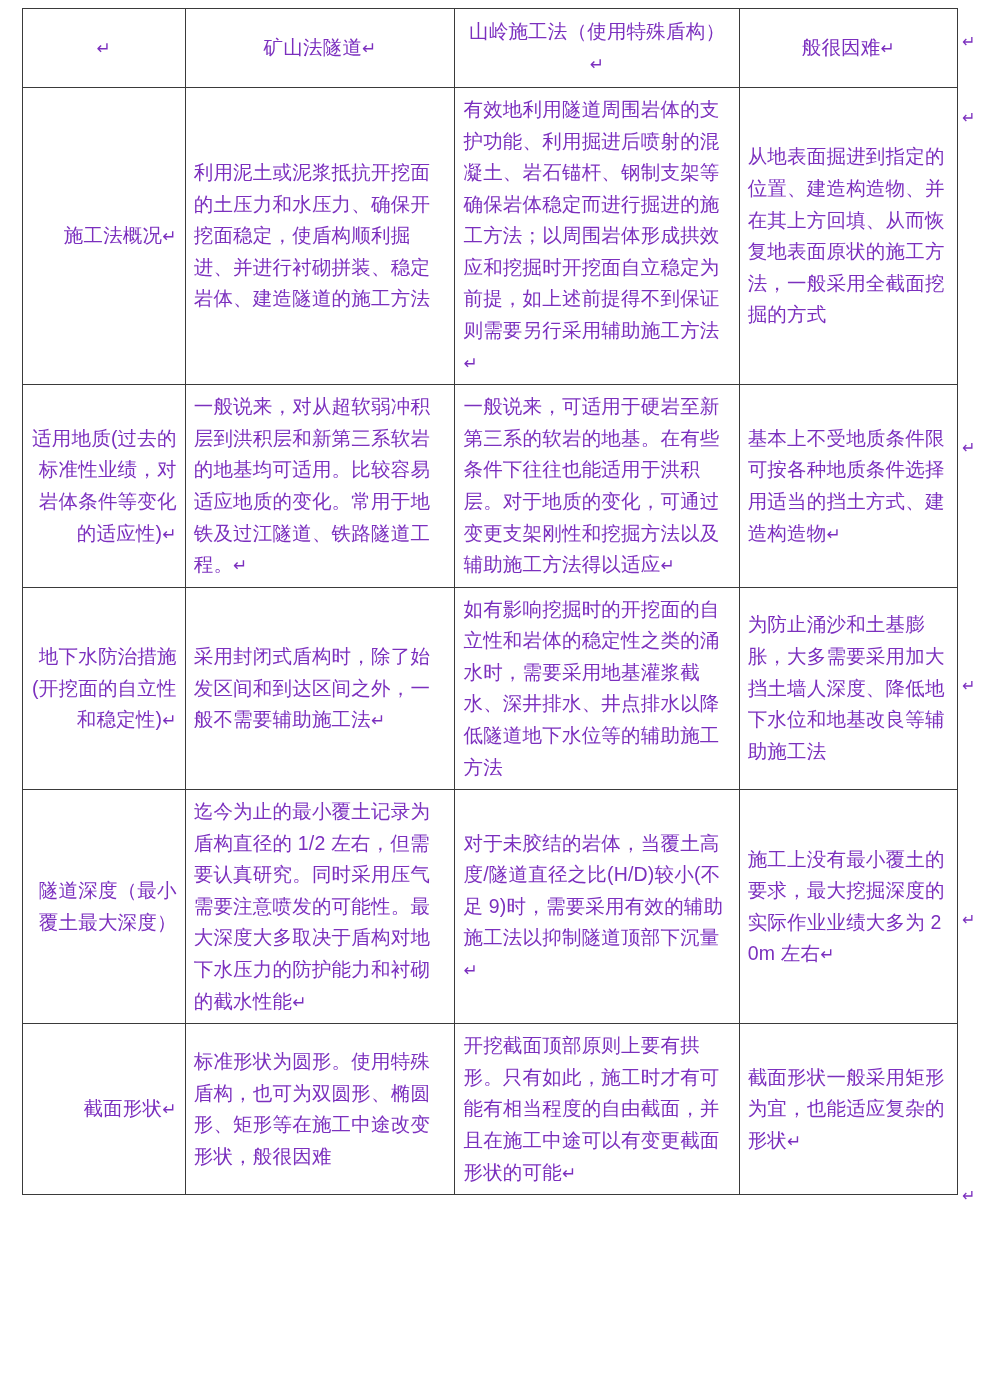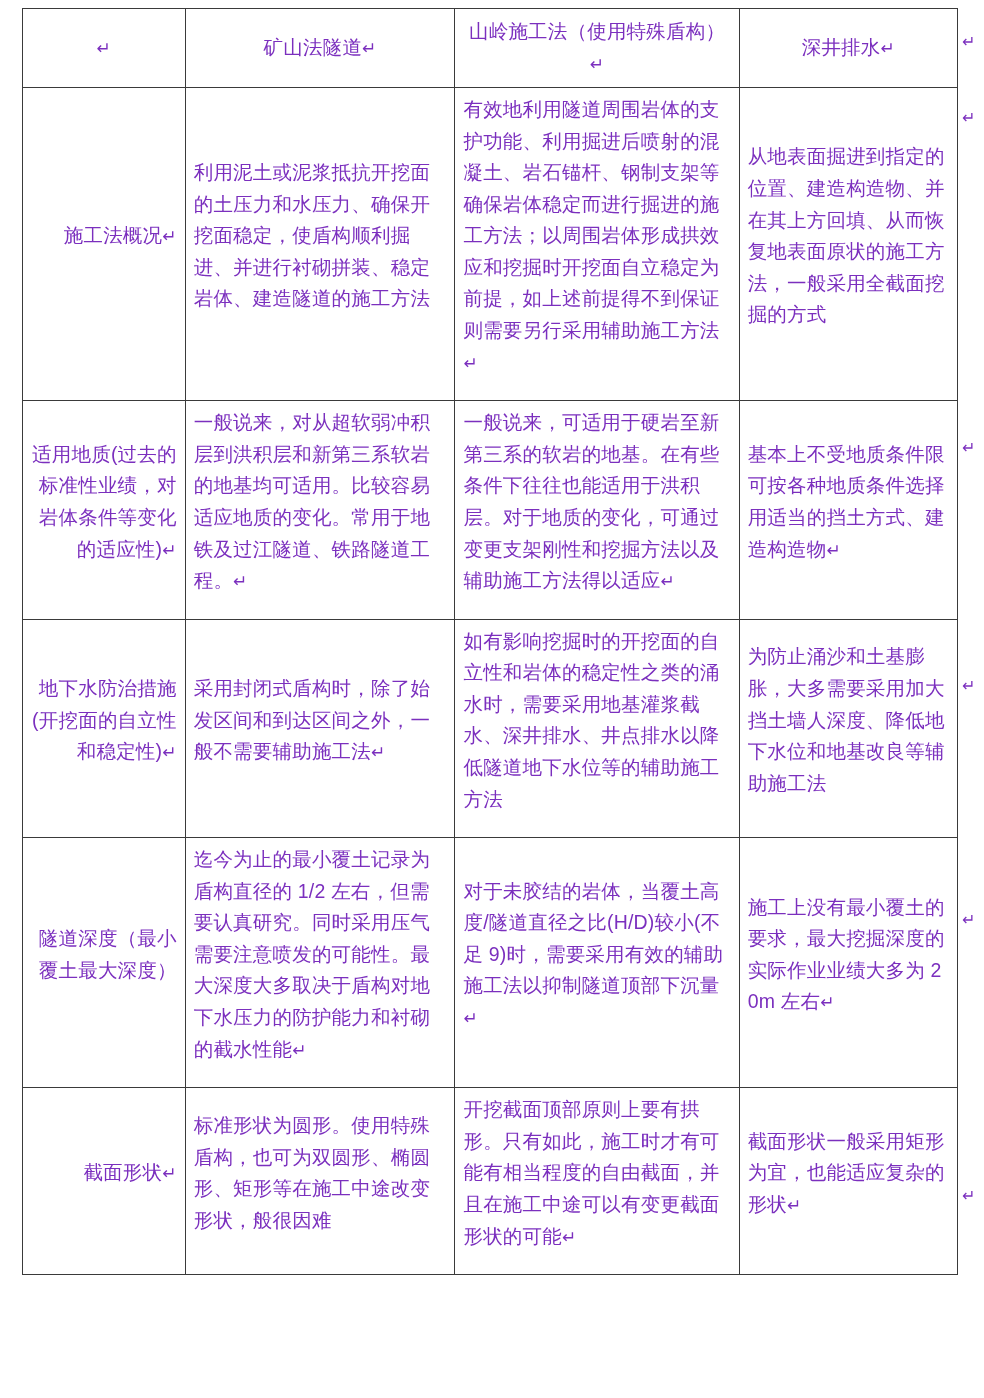--- a/index.html
+++ b/index.html
@@ -22,21 +22,21 @@
   }
   table.doc-table {
     border-collapse: collapse;
     table-layout: fixed;
     margin: 8px 0 0 22px;
     width: 936px;
   }
   table.doc-table td {
     border: 1px solid #3a3a3a;
     vertical-align: middle;
-    padding: 6px 8px 22px 8px;
+    padding: 6px 8px 6px 8px;
     color: #7b2fbe;
     font-size: 19.5px;
     line-height: 1.62;
     letter-spacing: 0.2px;
     word-break: break-all;
   }
   col.c0 { width: 158px; }
   col.c1 { width: 262px; }
   col.c2 { width: 276px; }
   col.c3 { width: 212px; }
@@ -117,21 +117,21 @@
       <col class="c0">
         <col class="c1">
         <col class="c2">
         <col class="c3">
     </colgroup>
     <tbody>
       <tr class="head-row">
         <td class="blank"><span class="pilcrow">↵</span></td>
         <td><span>矿山法隧道</span><span class="pilcrow">↵</span></td>
         <td><span>山岭施工法（使用特殊盾构）</span> <span class="pilcrow">↵</span></td>
-        <td><span>深井排水</span><span class="pilcrow">↵</span></td>
+        <td><span>般很因难</span><span class="pilcrow">↵</span></td>
       </tr>
 
       <tr>
         <td class="rowhead"><span>施工法概况</span><span class="pilcrow">↵</span></td>
         <td class="cell"><span>利用泥土或泥浆抵抗开挖面的土压力和水压力、确保开挖面稳定，使盾构顺利掘进、并进行衬砌拼装、稳定岩体、建造隧道的施工方法</span></td>
         <td class="cell"><span>有效地利用隧道周围岩体的支护功能、利用掘进后喷射的混凝土、岩石锚杆、钢制支架等确保岩体稳定而进行掘进的施工方法；以周围岩体形成拱效应和挖掘时开挖面自立稳定为前提，如上述前提得不到保证则需要另行采用辅助施工方法</span><span class="pilcrow">↵</span></td>
         <td class="cell"><span>从地表面掘进到指定的位置、建造构造物、并在其上方回填、从而恢复地表面原状的施工方法，一般采用全截面挖掘的方式</span></td>
       </tr>
 
       <tr>

